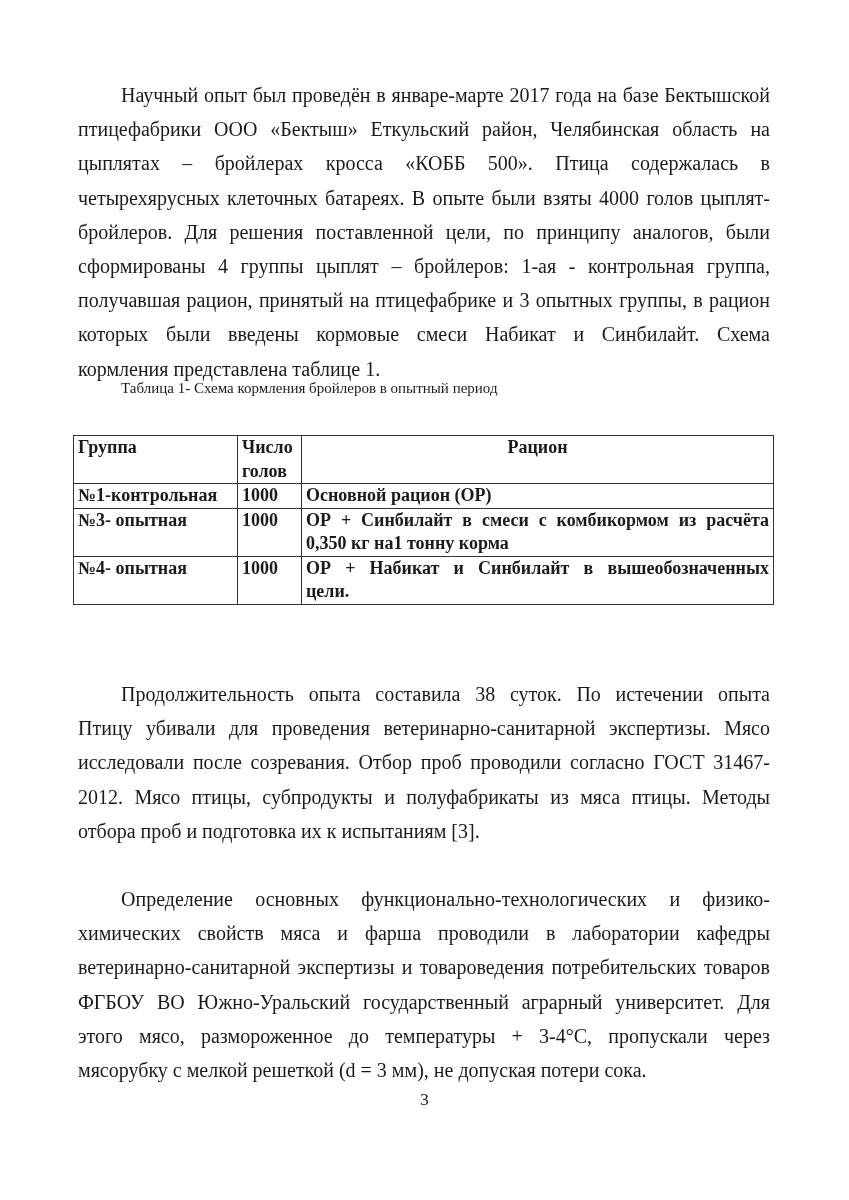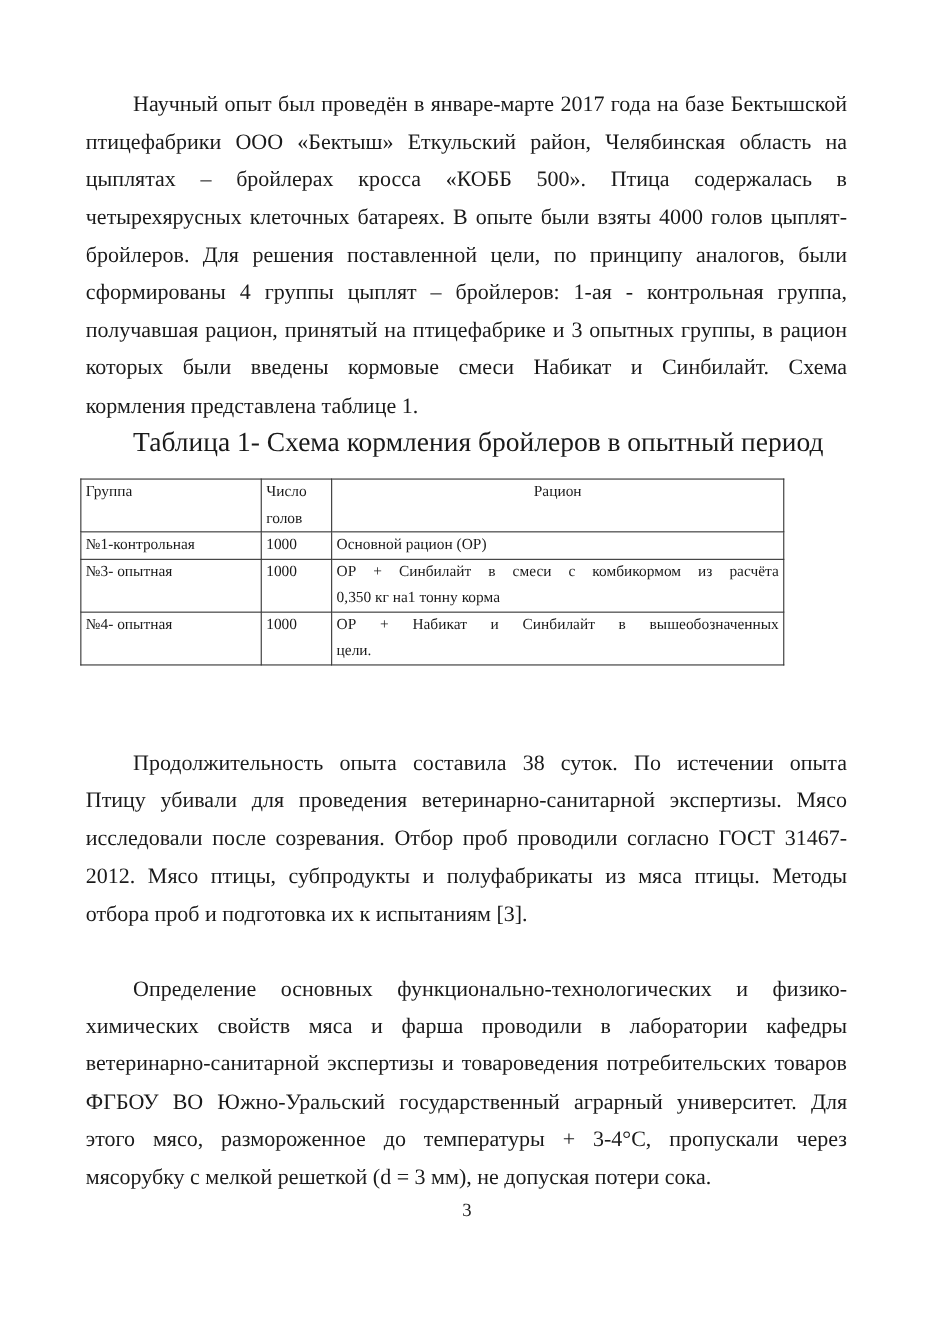--- a/index.html
+++ b/index.html
@@ -7,23 +7,23 @@
          font-family: "Liberation Serif", "DejaVu Serif", serif; color: #1a1a1a; }
   .page { position: absolute; left: 0; top: 0; width: 849px; height: 1200px; }
   .para { position: absolute; left: 78px; width: 692px; font-size: 20px; line-height: 34.2px;
           text-align: justify; text-indent: 43px; margin: 0; }
   .para .ln { display: block; text-align: justify; text-align-last: justify; text-indent: 0; }
   .para .ln.first { padding-left: 43px; }
   .para .ln.last { text-align-last: left; }
   #p1 { top: 78px; }
   #p2 { top: 677px; }
   #p3 { top: 882px; }
-  .caption { position: absolute; left: 121px; top: 389px; font-size: 25px; line-height: 28px; margin: 0; }
-  table.t { position: absolute; left: 73px; top: 435px; width: 640px; border-collapse: collapse;
-            font-size: 14px; line-height: 23.5px; }
+  .caption { position: absolute; left: 121px; top: 374px; font-size: 15px; line-height: 28px; margin: 0; }
+  table.t { position: absolute; left: 73px; top: 435px; width: 701px; border-collapse: collapse;
+            font-size: 18px; line-height: 23.5px; font-weight: bold; }
   table.t td { border: 1.3px solid #333; padding: 0 4px; vertical-align: top; }
   table.t td.c1 { width: 155px; }
   table.t td.c2 { width: 55px; }
   table.t td.c3 { text-align: justify; }
   table.t td.c3 .ln { display: block; text-align: justify; text-align-last: justify; }
   table.t td.c3 .ln.last { text-align-last: left; }
   table.t thead td.c3 { text-align: center; }
   .pagenum { position: absolute; top: 1090px; left: 0; width: 849px; text-align: center; font-size: 17px; margin: 0; }
 </style>
 </head>

